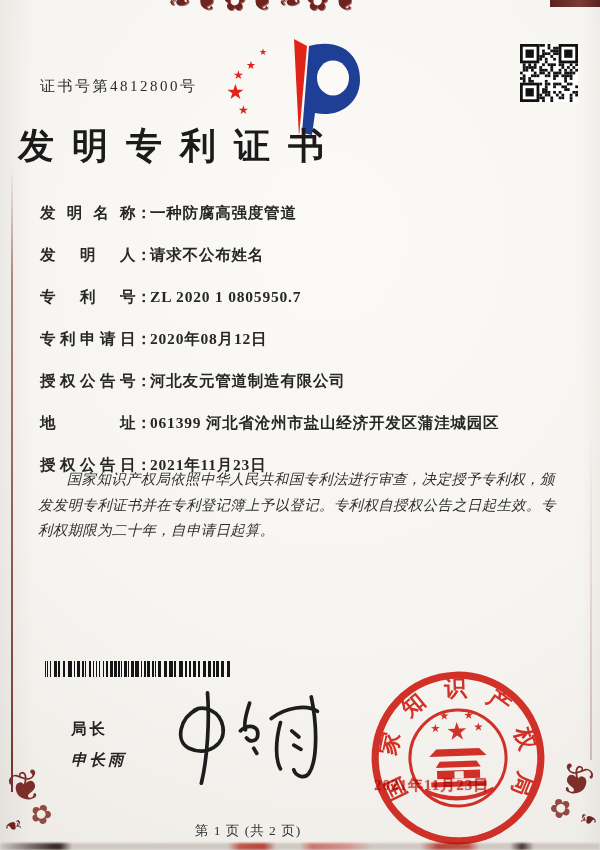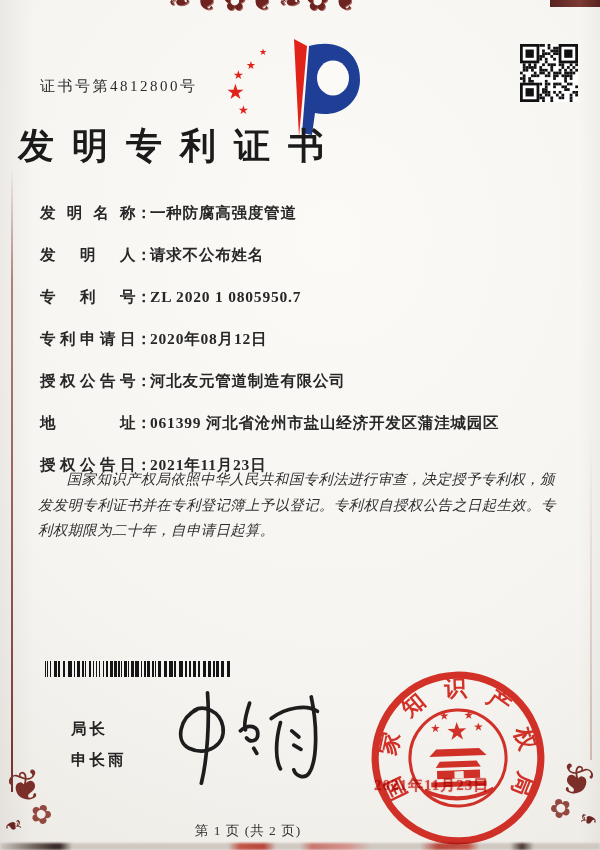--- a/index.html
+++ b/index.html
@@ -51,21 +51,21 @@
   .group2{position:absolute;left:276px;top:0;white-space:nowrap;}
   .group2 .flabel{width:92px;}
   
   .bodytext{position:absolute;left:38px;top:467px;width:526px;font-style:italic;
     font-size:14.4px;line-height:1.78;letter-spacing:.4px;color:#2e2e2e;}
   .bodytext p{margin:0;text-indent:2em;}
   
   .barcode{position:absolute;left:45px;top:661px;width:192px;height:16px;white-space:nowrap;overflow:hidden;}
   
   .officer{position:absolute;left:55px;top:719px;font-size:15.5px;font-weight:600;letter-spacing:3px;color:#242424;margin-left:16px;}
-  .officer .name{margin-top:10px;}
+  .officer .name{margin-top:10px;font-style:italic;}
   .signature{position:absolute;left:150px;top:676px;width:190px;height:122px;}
   
   .seal{position:absolute;left:368px;top:668px;width:180px;height:180px;
     mix-blend-mode:multiply;opacity:.94;transform:rotate(-2deg);}
   .seal-ch{font-size:22px;font-weight:bold;fill:#d9261c;font-family:"Liberation Serif","DejaVu Serif",serif;}
   .seal-date{position:absolute;left:374px;top:776px;width:160px;font-size:15px;font-weight:bold;
     color:#d0281e;letter-spacing:1px;opacity:.82;text-shadow:0 0 2px rgba(217,38,28,.45);
     mix-blend-mode:multiply;}
   
   .footer{position:absolute;left:0;top:822px;width:496px;text-align:center;

